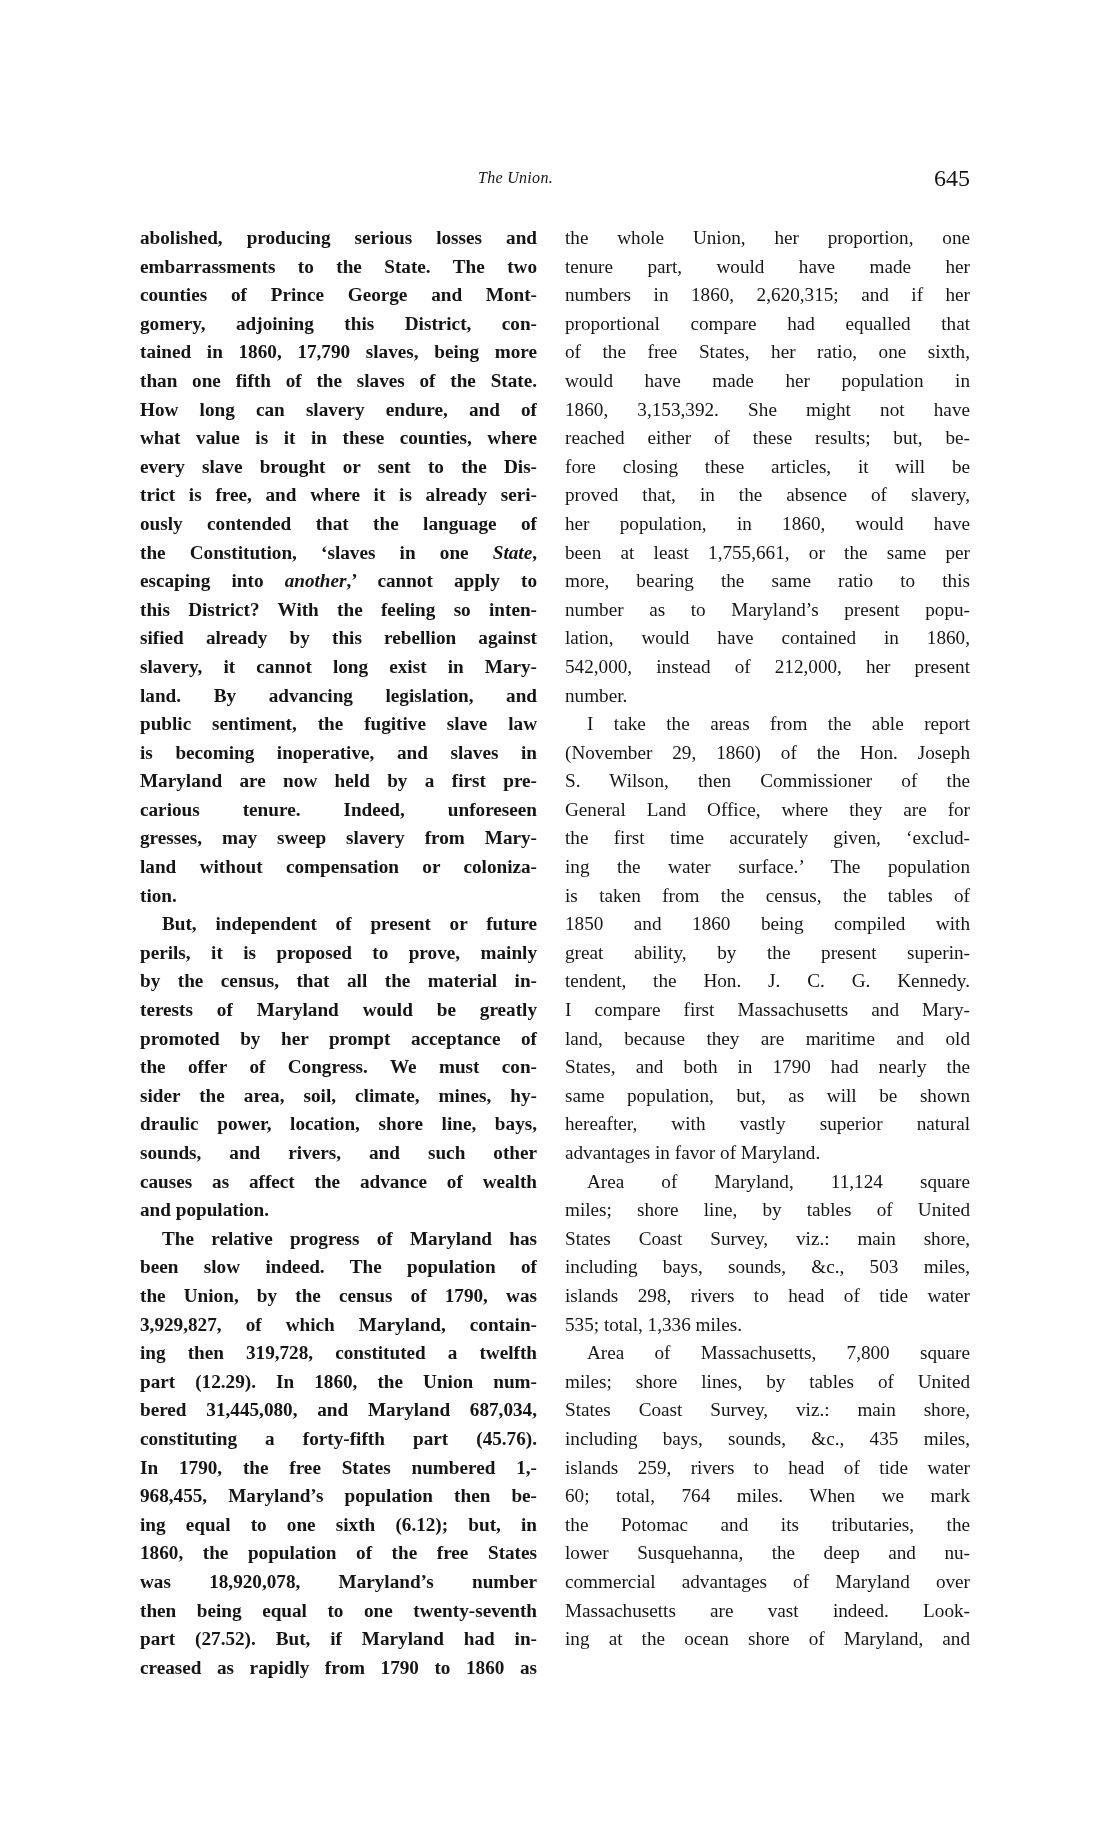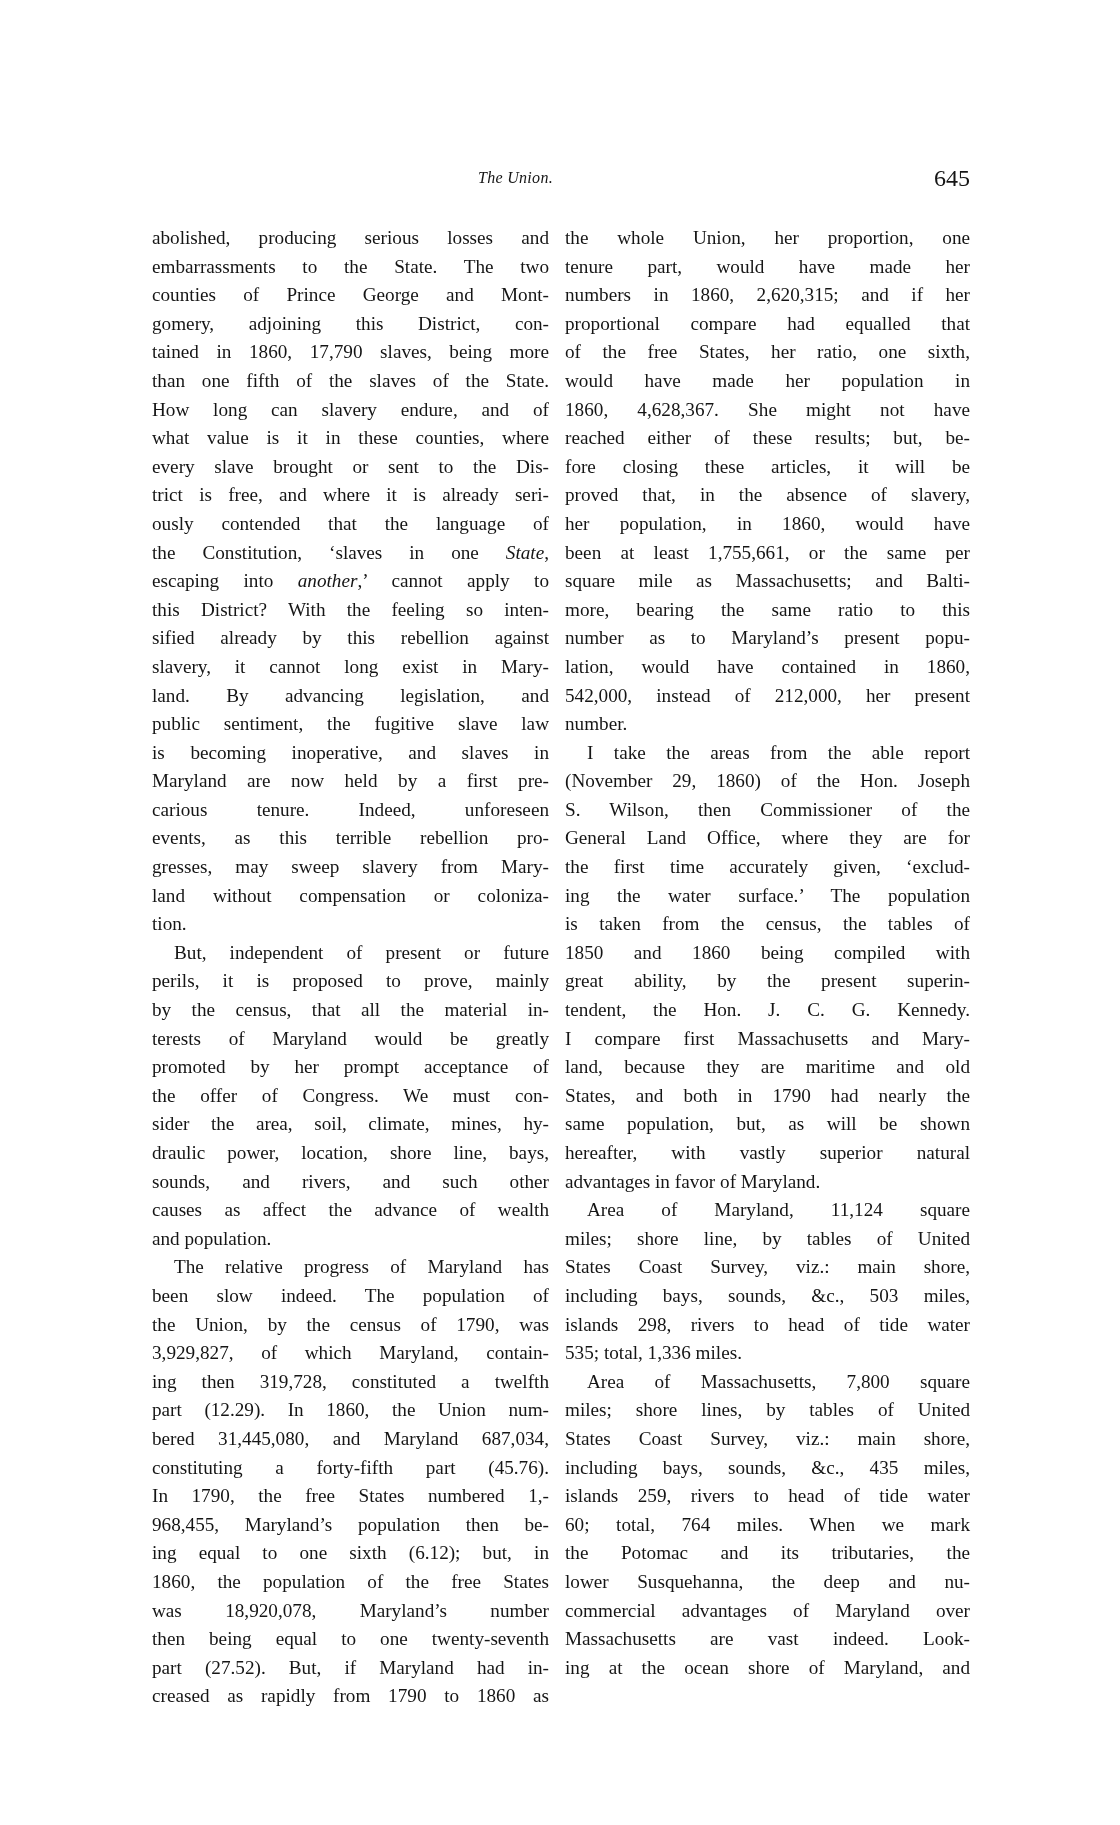--- a/index.html
+++ b/index.html
@@ -2,21 +2,21 @@
 <html><head>
 <meta charset="utf-8">
 <style>
   html, body { margin: 0; padding: 0; background: #ffffff; }
   body { width: 1120px; height: 1825px; position: relative; overflow: hidden;
          font-family: "Liberation Serif", "DejaVu Serif", serif; color: #151515; }
   .running-head { position: absolute; top: 160px; left: 136px; width: 834px; height: 36px; }
   .running-title { position: absolute; left: 342px; top: 0; font-style: italic; font-size: 16px; line-height: 36px; letter-spacing: 0.3px; }
   .page-number { position: absolute; right: 0; top: 0; font-size: 24px; line-height: 36px; text-align: right; }
   .column { position: absolute; top: 224px; }
-  .col-left { left: 152px; width: 397px; }
+  .col-left { left: 140px; width: 397px; font-weight: bold; }
   .col-right { left: 565px; width: 405px; }
   .line { display: block; height: 28.6px; line-height: 28.6px; font-size: 19.2px;
           text-align: justify; text-align-last: justify; white-space: nowrap; overflow: visible; }
   .line.last { text-align-last: left; }
   .line.indent { padding-left: 22px; }
   .just { display: block; text-align: justify; text-align-last: justify; white-space: normal; }
   .just.left { text-align-last: left; }
   em { font-style: italic; }
 </style>
 </head>
@@ -85,23 +85,20 @@
     <div class="line">
       <span class="just">is becoming inoperative, and slaves in</span>
     </div>
     <div class="line">
       <span class="just">Maryland are now held by a first pre-</span>
     </div>
     <div class="line">
       <span class="just">carious tenure.   Indeed, unforeseen</span>
     </div>
     <div class="line">
-      <span class="just">events, as this terrible rebellion pro-</span>
-    </div>
-    <div class="line">
       <span class="just">gresses, may sweep slavery from Mary-</span>
     </div>
     <div class="line">
       <span class="just">land without compensation or coloniza-</span>
     </div>
     <div class="line last">
       <span class="just left">tion.</span>
     </div>
     <div class="line indent">
       <span class="just">But, independent of present or future</span>
@@ -198,39 +195,36 @@
     <div class="line">
       <span class="just">proportional compare had equalled that</span>
     </div>
     <div class="line">
       <span class="just">of the free States, her ratio, one sixth,</span>
     </div>
     <div class="line">
       <span class="just">would have made her population in</span>
     </div>
     <div class="line">
-      <span class="just">1860, 4,628,367.  She might not have</span>
+      <span class="just">1860, 3,153,392.  She might not have</span>
     </div>
     <div class="line">
       <span class="just">reached either of these results; but, be-</span>
     </div>
     <div class="line">
       <span class="just">fore closing these articles, it will be</span>
     </div>
     <div class="line">
       <span class="just">proved that, in the absence of slavery,</span>
     </div>
     <div class="line">
       <span class="just">her population, in 1860, would have</span>
     </div>
     <div class="line">
       <span class="just">been at least 1,755,661, or the same per</span>
-    </div>
-    <div class="line">
-      <span class="just">square mile as Massachusetts; and Balti-</span>
     </div>
     <div class="line">
       <span class="just">more, bearing the same ratio to this</span>
     </div>
     <div class="line">
       <span class="just">number as to Maryland’s present popu-</span>
     </div>
     <div class="line">
       <span class="just">lation, would have contained in 1860,</span>
     </div>

